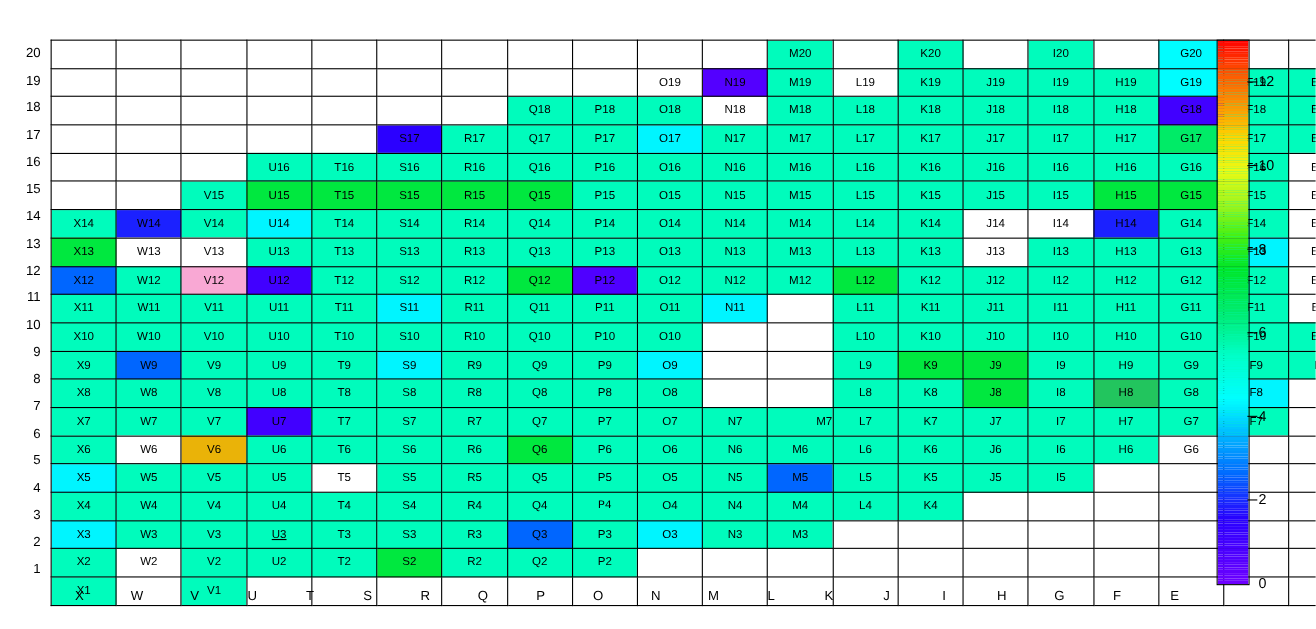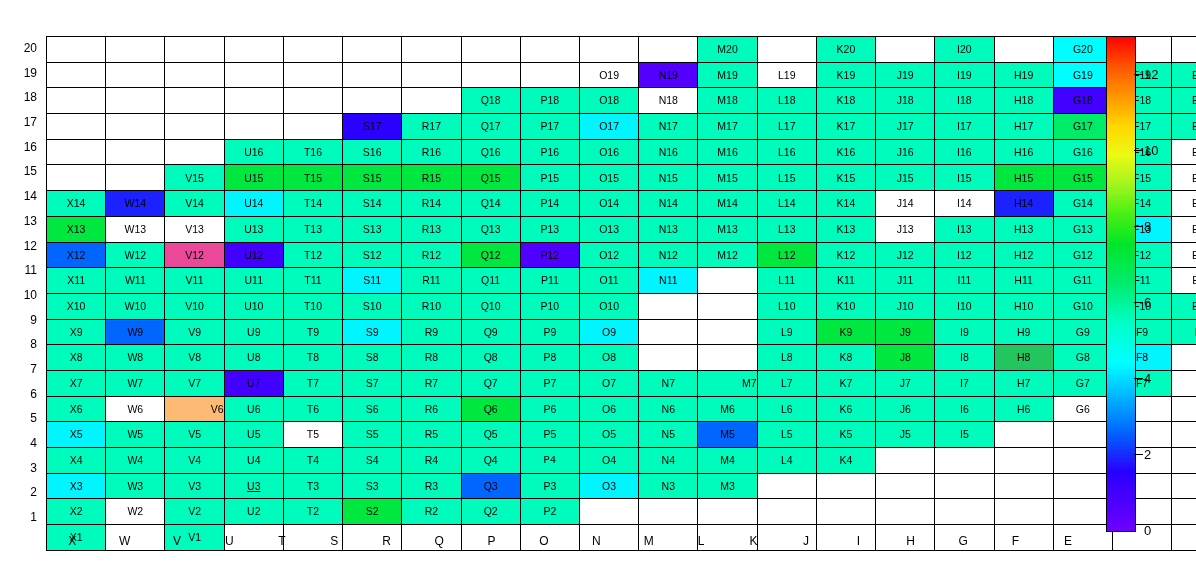--- a/index.html
+++ b/index.html
@@ -228,21 +228,21 @@
             <td style="background: rgb(255, 255, 255);">J13</td>
             <td style="background: rgb(0, 252, 188);">I13</td>
             <td style="background: rgb(0, 252, 188);">H13</td>
             <td style="background: rgb(0, 252, 188);">G13</td>
             <td style="background: rgb(0, 245, 255);">F13</td>
             <td style="background: rgb(255, 255, 255);">E13</td>
           </tr>
           <tr>
             <td style="background: rgb(0, 102, 255);">X12</td>
             <td style="background: rgb(0, 252, 188);">W12</td>
-            <td style="background: #ec4899;">V12</td>
+            <td style="background: #f9a8d4;">V12</td>
             <td style="background: rgb(65, 0, 255); color: rgb(0, 0, 0);">U12</td>
             <td style="background: rgb(0, 252, 188);">T12</td>
             <td style="background: rgb(0, 252, 188);">S12</td>
             <td style="background: rgb(0, 252, 188);">R12</td>
             <td style="background: rgb(0, 232, 63);">Q12</td>
             <td style="background: rgb(79, 0, 255); color: rgb(0, 0, 0);">P12</td>
             <td style="background: rgb(0, 252, 188);">O12</td>
             <td style="background: rgb(0, 252, 188);">N12</td>
             <td style="background: rgb(0, 252, 188);">M12</td>
             <td style="background: rgb(0, 232, 63);">L12</td>
@@ -360,21 +360,21 @@
             <td style="background: rgb(0, 252, 188);">J7</td>
             <td style="background: rgb(0, 252, 188);">I7</td>
             <td style="background: rgb(0, 252, 188);">H7</td>
             <td style="background: rgb(0, 252, 188);">G7</td>
             <td style="background: rgb(0, 252, 188);">F7</td>
             <td class="empty"></td>
           </tr>
           <tr>
             <td style="background: rgb(0, 252, 188);">X6</td>
             <td style="background: rgb(255, 255, 255);">W6</td>
-            <td style="background: #fdba74; text-align: right;">V6</td>
+            <td style="background: #eab308;">V6</td>
             <td style="background: rgb(0, 252, 188);">U6</td>
             <td style="background: rgb(0, 252, 188);">T6</td>
             <td style="background: rgb(0, 252, 188);">S6</td>
             <td style="background: rgb(0, 252, 188);">R6</td>
             <td style="background: rgb(0, 232, 63);">Q6</td>
             <td style="background: rgb(0, 252, 188);">P6</td>
             <td style="background: rgb(0, 252, 188);">O6</td>
             <td style="background: rgb(0, 252, 188);">N6</td>
             <td style="background: rgb(0, 252, 188);">M6</td>
             <td style="background: rgb(0, 252, 188);">L6</td>

